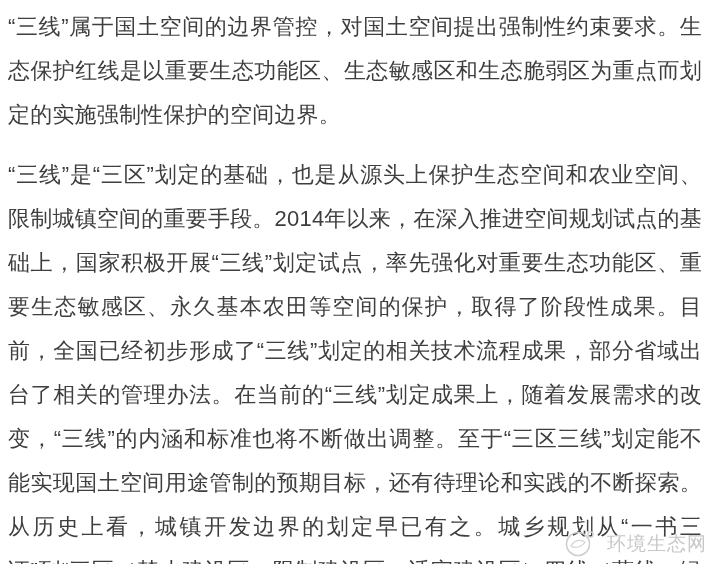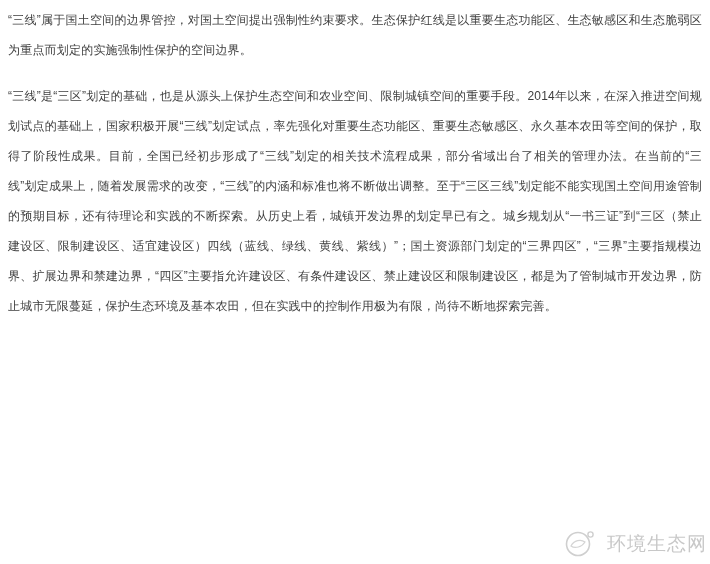--- a/index.html
+++ b/index.html
@@ -12,22 +12,22 @@
     height: 564px;
     position: relative;
     overflow: hidden;
     font-family: "Liberation Sans", "DejaVu Sans", sans-serif;
   }
   .article {
     padding: 5px 8px 0 8px;
   }
   .para {
     margin: 0 0 16px 0;
-    font-size: 12px;
-    line-height: 30px;
+    font-size: 22px;
+    line-height: 44px;
     letter-spacing: 0.2px;
     color: #3e3e3e;
     text-align: justify;
     text-justify: inter-ideograph;
     word-break: break-all;
   }
   .watermark {
     position: absolute;
     right: 3px;
     bottom: 6px;

